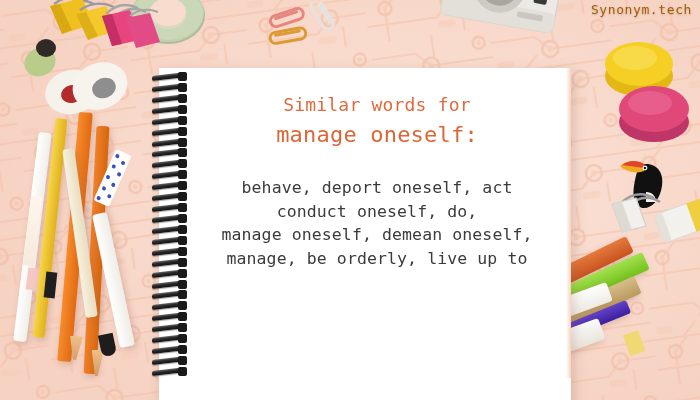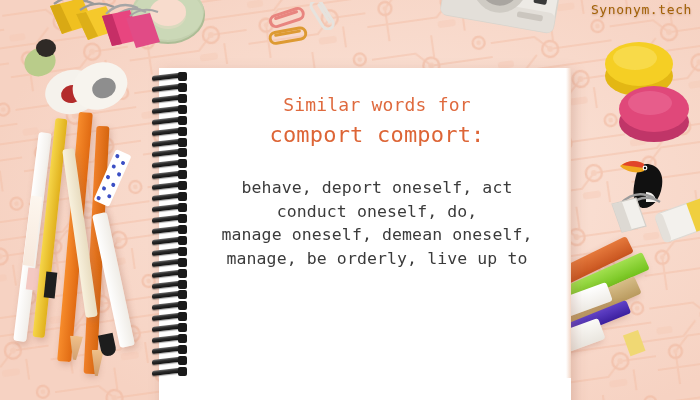--- a/index.html
+++ b/index.html
@@ -325,21 +325,21 @@
 <div class="prop pen" style="left:598px; top:318px; width:22px; height:130px; background:linear-gradient(to right,#fbfaf7,#e9e5de); transform:rotate(70deg); transform-origin:top left;"></div>
 <div class="prop" style="left:638px; top:330px; width:22px; height:16px; background:#f0d873; transform:rotate(70deg); transform-origin:top left;"></div>
 
 <div id="notebook">
 
   <div id="page">
     <div id="page-curl"></div>
 
     <div id="page-content">
       <div id="title-line1">Similar words for</div>
-      <div id="title-line2">comport comport:</div>
+      <div id="title-line2">manage oneself:</div>
       <div id="synonyms">behave, deport oneself, act
 conduct oneself, do,
 manage oneself, demean oneself,
 manage, be orderly, live up to</div>
     </div>
   </div>
 
   <div id="spiral">
     <div class="coil"></div>
     <div class="coil"></div>

